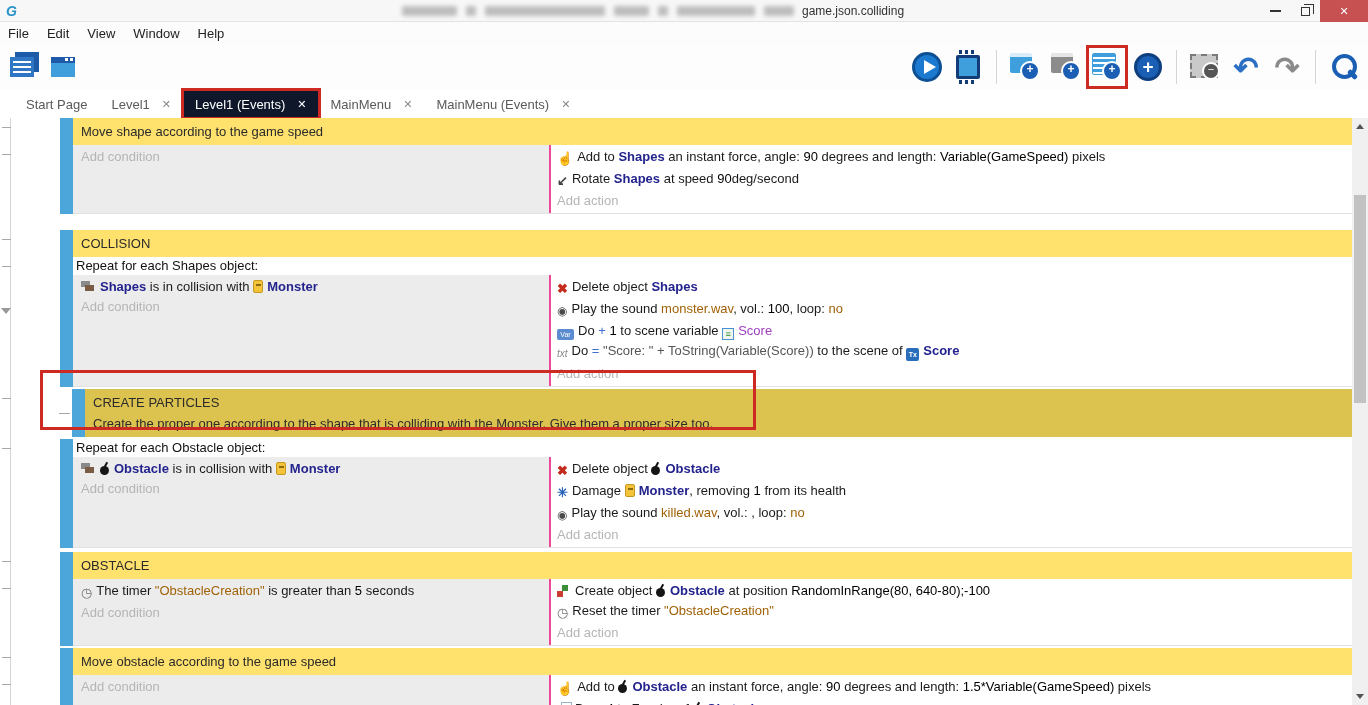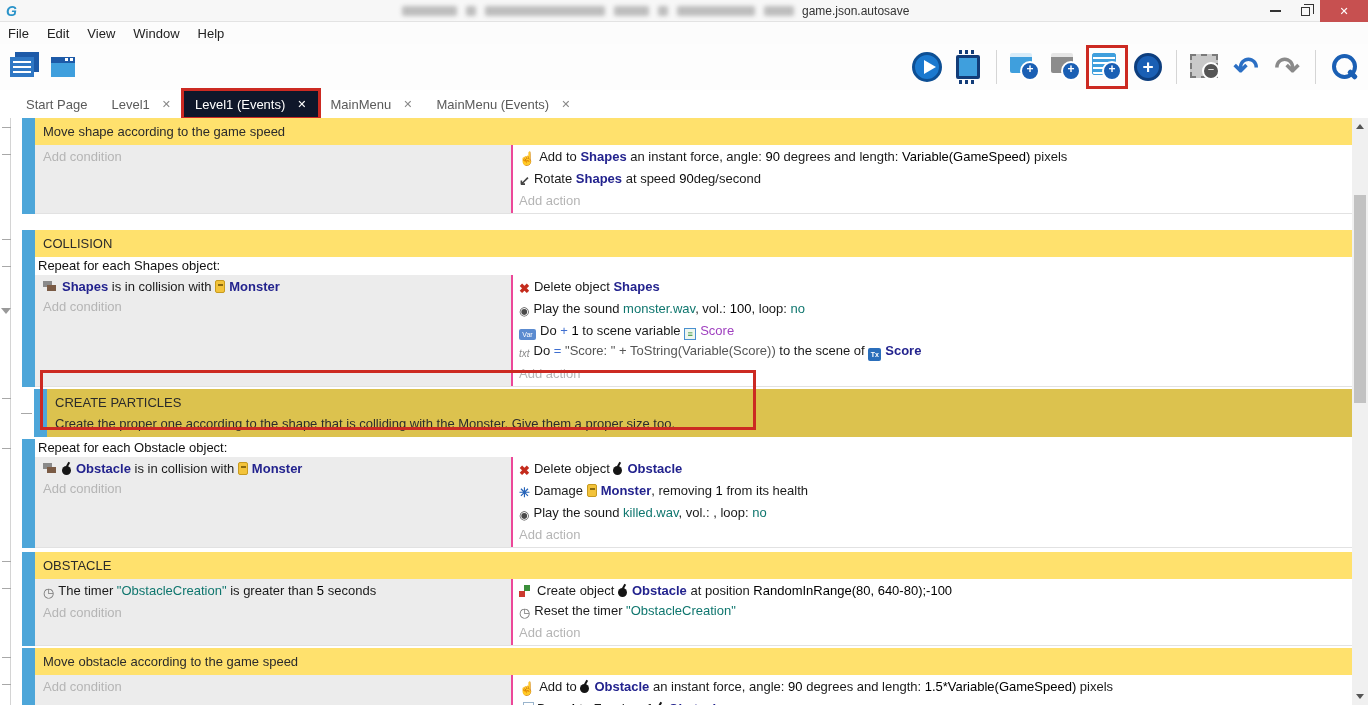--- a/index.html
+++ b/index.html
@@ -60,21 +60,21 @@
   .tb-search::after { content:""; position:absolute; right:4px; bottom:2px; width:5px; height:11px; background:#1a5fb4; border-radius:2px; transform:rotate(-45deg); }
 
   
   .tabbar { height:28px; display:flex; align-items:stretch; padding-left:14px; background:#fff; }
   .tab { display:flex; align-items:center; padding:0 12px; color:#5a5a5a; font-size:13px; }
   .tab .close-x { margin-left:12px; font-size:11px; color:#888; }
   .tab.active { background:#0f172a; color:#fff; outline:3px solid #cc2a22; outline-offset:-1px;justify-content:center; }
   .tab.active .close-x { color:#fff; }
 
   
-  .sheet { position:absolute; left:0; top:118px; right:16px; bottom:0; background:#fff; overflow:hidden; }
+  .sheet { position:absolute; left:0; top:118px; right:16px; bottom:0; background:#fff; overflow:hidden;padding-left:38px; }
   .gutter { position:absolute; left:0; top:0; bottom:0; width:22px; }
   .vline { position:absolute; left:10px; top:0; bottom:0; width:1px; background:#d4d4d4; }
   .tick { position:absolute; left:2px; width:9px; height:1px; background:#a8a8a8; }
   .fold { position:absolute; left:1px; top:190px; width:0; height:0; border-left:5px solid transparent; border-right:5px solid transparent; border-top:6px solid #999; }
 
   .block { display:flex; margin-left:22px; position:relative; }
   .block .bar { width:13px; background:#4da6d9; flex:0 0 13px; }
   .block .bwrap { flex:1; min-width:0; }
 
   .comment .bwrap { background:#ffe16d; padding:3px 8px; display:flex; flex-direction:column; justify-content:center; }
@@ -90,21 +90,21 @@
   .eact { flex:1; min-width:0; background:#fff; padding:2px 0 2px 6px; }
   .eline { line-height:20px; white-space:nowrap; overflow:hidden; }
 
   .sp { width:100%; }
 
   .seg-plain { color:#1a1a1a; }
   .seg-obj { color:#23238e; font-weight:bold; }
   .seg-val { color:#000000; }
   .seg-op { color:#3f6fd0; }
   .seg-var { color:#9f3fbf; }
-  .seg-muted { color:#0f766e; }
+  .seg-muted { color:#a16207; }
   .seg-str { color:#555; }
   .seg-ph { color:#b5b5b5; }
 
   
   .icn { display:inline-block; position:relative; margin-right:4px; vertical-align:-2px; }
   .icn-force::before { content:"\261D"; color:#b5762f; font-size:13px; }
   .icn-rotate::before { content:"\2199"; color:#444; font-size:13px; font-weight:bold; }
   .icn-delete::before { content:"\2716"; color:#c42b1c; font-size:13px; font-weight:bold; }
   .icn-sound::before { content:"\25C9"; color:#4a4a4a; font-size:12px; }
   .icn-damage::before { content:"\2733"; color:#2563b8; font-size:13px; font-weight:bold; }
@@ -151,21 +151,21 @@
     <div class="titlewrap">
       <div class="blur">
         <i style="width:55px"></i>
           <i style="width:10px"></i>
           <i style="width:120px"></i>
           <i style="width:35px"></i>
           <i style="width:10px"></i>
           <i style="width:78px"></i>
           <i style="width:30px"></i>
       </div>
-      <span class="wtitle">game.json.autosave</span>
+      <span class="wtitle">game.json.colliding</span>
     </div>
     <div class="wctrls">
       <div class="wbtn">
           <span class="mingl"></span>
         </div>
       <div class="wbtn">
           <span class="restgl"></span>
         </div>
       <div class="wbtn close">✕</div>
     </div>

